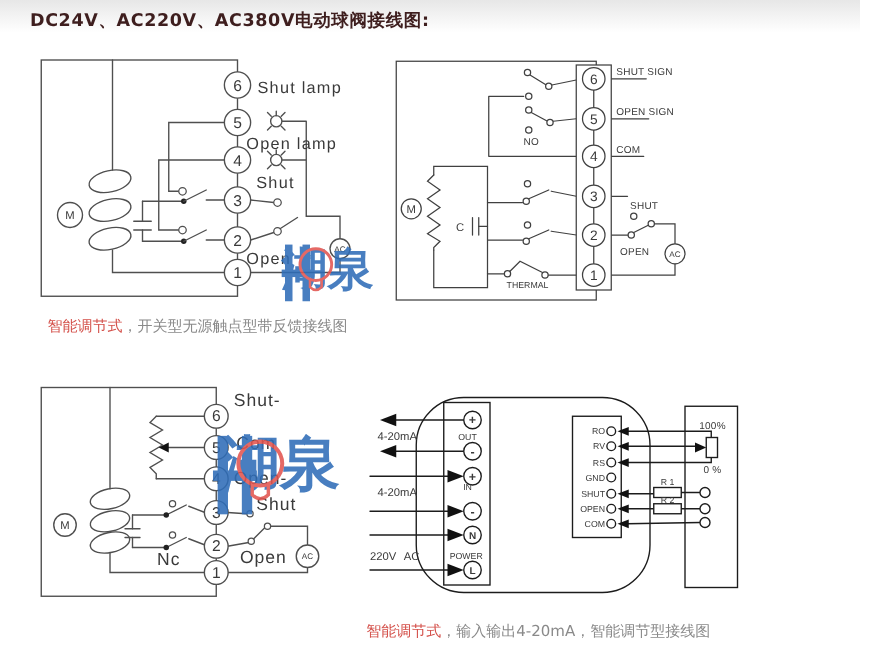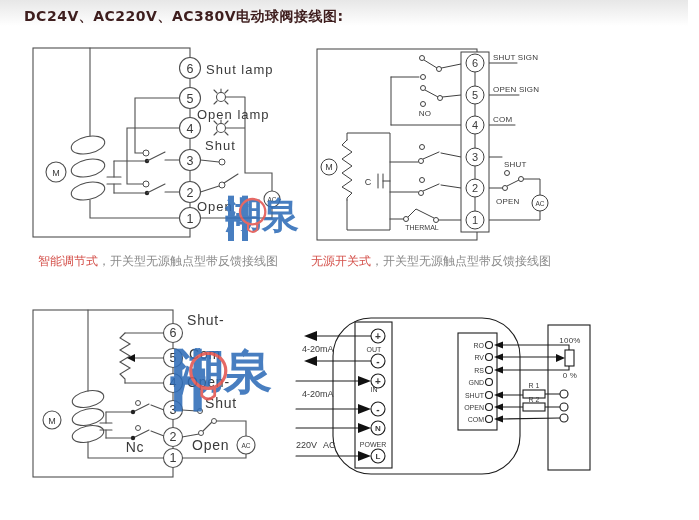--- a/index.html
+++ b/index.html
@@ -406,21 +406,21 @@
       <rect x="0" y="34" width="38" height="9" fill="#2f6db8"></rect>
       <circle cx="41" cy="28" r="19" fill="none" stroke="#e25550" stroke-width="3.5"></circle>
       <path d="M34,45 L34,55 Q41,62 48,55 L48,45" fill="none" stroke="#e25550" stroke-width="3"></path>
     </svg>
     <span class="wm-text">湖泉</span>
   </div>
 
   <div class="cap" style="left:38px;top:253px;">
     <span class="hl">智能调节式</span><span>，开关型无源触点型带反馈接线图</span>
   </div>
-  <div class="cap" style="left:311px;top:253px;">
-    <span class="hl">无源开关式</span><span>，开关型无源触点型带反馈接线图</span>
+  <div class="cap" style="left:293px;top:497px;">
+    <span class="hl">智能调节式</span><span>，输入输出4-20mA，智能调节型接线图</span>
   </div>
 </div>
 
 <style>
   .wm1{left:225px;top:193px;}
   .wm2{left:170px;top:345px;}
 </style>
 
 </body></html>

